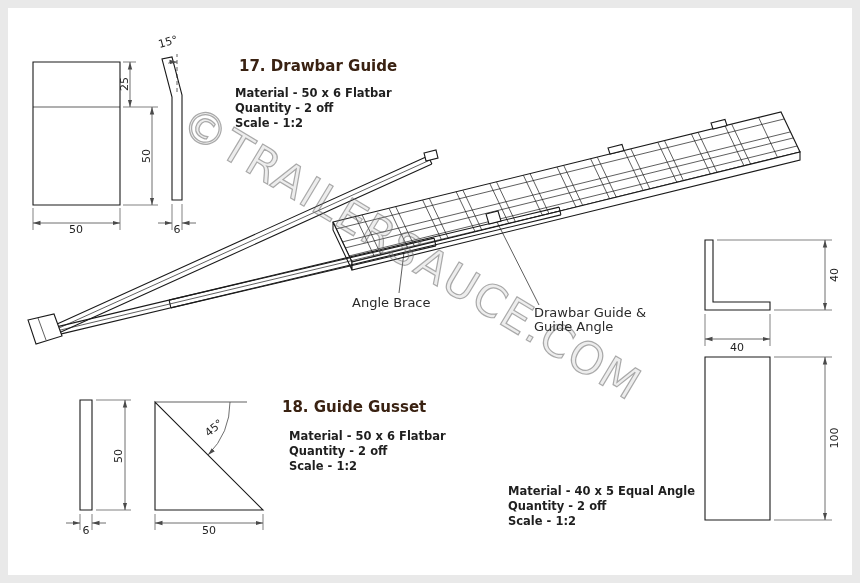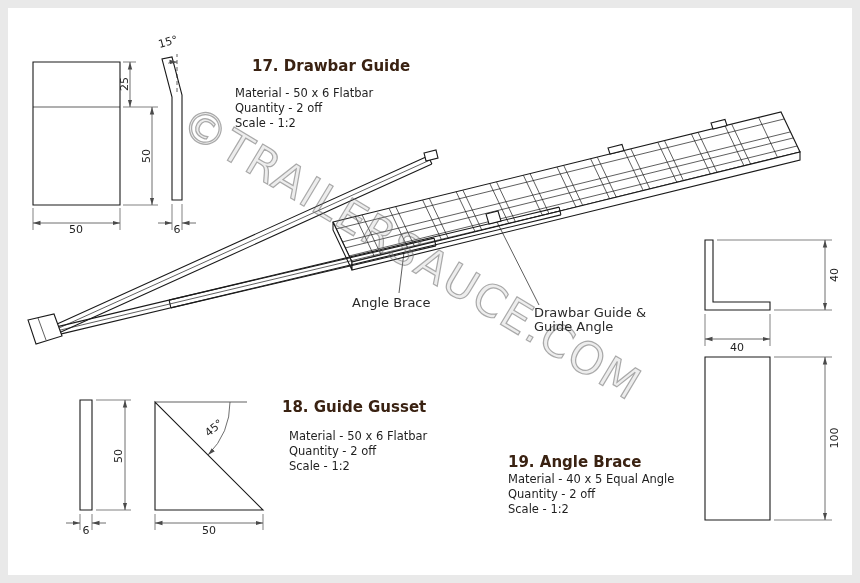--- a/index.html
+++ b/index.html
@@ -8,21 +8,21 @@
   .canvas{position:absolute;left:8px;top:8px;width:844px;height:567px;background:#ffffff;}
   .layer{position:absolute;left:0;top:0;width:860px;height:583px;}
   svg.draw{position:absolute;left:0;top:0;z-index:2;}
   svg .face{fill:#ffffff;stroke:#1a1a1a;stroke-width:1.1;}
   svg .edge{fill:none;stroke:#1a1a1a;stroke-width:1.1;}
   svg .thin{fill:none;stroke:#1a1a1a;stroke-width:0.7;}
   svg .dim{fill:none;stroke:#4a4a4a;stroke-width:0.8;}
   svg .ext{fill:none;stroke:#4a4a4a;stroke-width:0.7;}
   svg .dash{stroke-dasharray:4 3;}
   .sec-title{position:absolute;z-index:10;font-weight:bold;font-size:15px;color:#3a2212;white-space:nowrap;}
-  .specs{position:absolute;z-index:10;font-size:11.5px;line-height:15px;color:#1f1f1f;white-space:nowrap;}
+  .specs{position:absolute;z-index:10;font-size:11.5px;line-height:15px;color:#1f1f1f;white-space:nowrap;font-weight:bold;}
   .dlabel{position:absolute;z-index:10;font-size:11px;color:#1f1f1f;white-space:nowrap;
           transform:translate(-50%,-50%);}
   .rot90{transform:translate(-50%,-50%) rotate(-90deg);}
   .rot15{transform:translate(-50%,-50%) rotate(-15deg);}
   .rot40{transform:translate(-50%,-50%) rotate(-40deg);}
   .anno{position:absolute;z-index:10;font-size:13px;color:#2a2a2a;white-space:nowrap;}
   .anno-center{line-height:14px;}
   .watermark{position:absolute;left:412px;top:253px;z-index:6;
              transform:translate(-50%,-50%) rotate(31deg);
              font-size:44px;letter-spacing:2px;white-space:nowrap;pointer-events:none;
@@ -102,21 +102,21 @@
     <g>
       <path class="thin" d="M399,293L404,252"></path>
       <path class="thin" d="M539,305L497,222"></path>
     </g>
   </svg>
 
   <div class="watermark">©TRAILERSAUCE.COM</div>
 
   <div class="layer">
 
-    <div class="sec-title" style="left:252px;top:57px">17. Drawbar Guide</div>
+    <div class="sec-title" style="left:239px;top:57px">17. Drawbar Guide</div>
     <div class="specs" style="left:235px;top:86px">
       <div>Material - 50 x 6 Flatbar</div>
       <div>Quantity - 2 off</div>
       <div>Scale - 1:2</div>
     </div>
     <span class="dlabel" style="left:76px;top:229px">50</span>
     <span class="dlabel rot90" style="left:124px;top:84px">25</span>
     <span class="dlabel rot90" style="left:146px;top:156px">50</span>
     <span class="dlabel" style="left:177px;top:229px">6</span>
     <span class="dlabel rot15" style="left:168px;top:42px">15°</span>
@@ -125,22 +125,21 @@
     <div class="specs" style="left:289px;top:429px">
       <div>Material - 50 x 6 Flatbar</div>
       <div>Quantity - 2 off</div>
       <div>Scale - 1:2</div>
     </div>
     <span class="dlabel rot90" style="left:118px;top:456px">50</span>
     <span class="dlabel" style="left:209px;top:530px">50</span>
     <span class="dlabel" style="left:86px;top:530px">6</span>
     <span class="dlabel rot40" style="left:214px;top:428px">45°</span>
 
-    <div class="sec-title" style="left:508px;top:453px">19. Angle Brace</div>
-    <div class="specs" style="left:508px;top:472px">
+    <div class="specs" style="left:508px;top:484px">
       <div>Material - 40 x 5 Equal Angle</div>
       <div>Quantity - 2 off</div>
       <div>Scale - 1:2</div>
     </div>
     <span class="dlabel rot90" style="left:834px;top:275px">40</span>
     <span class="dlabel" style="left:737px;top:347px">40</span>
     <span class="dlabel rot90" style="left:834px;top:438px">100</span>
 
     <div class="anno" style="left:352px;top:295px">Angle Brace</div>
     <div class="anno anno-center" style="left:534px;top:306px;width:110px">

